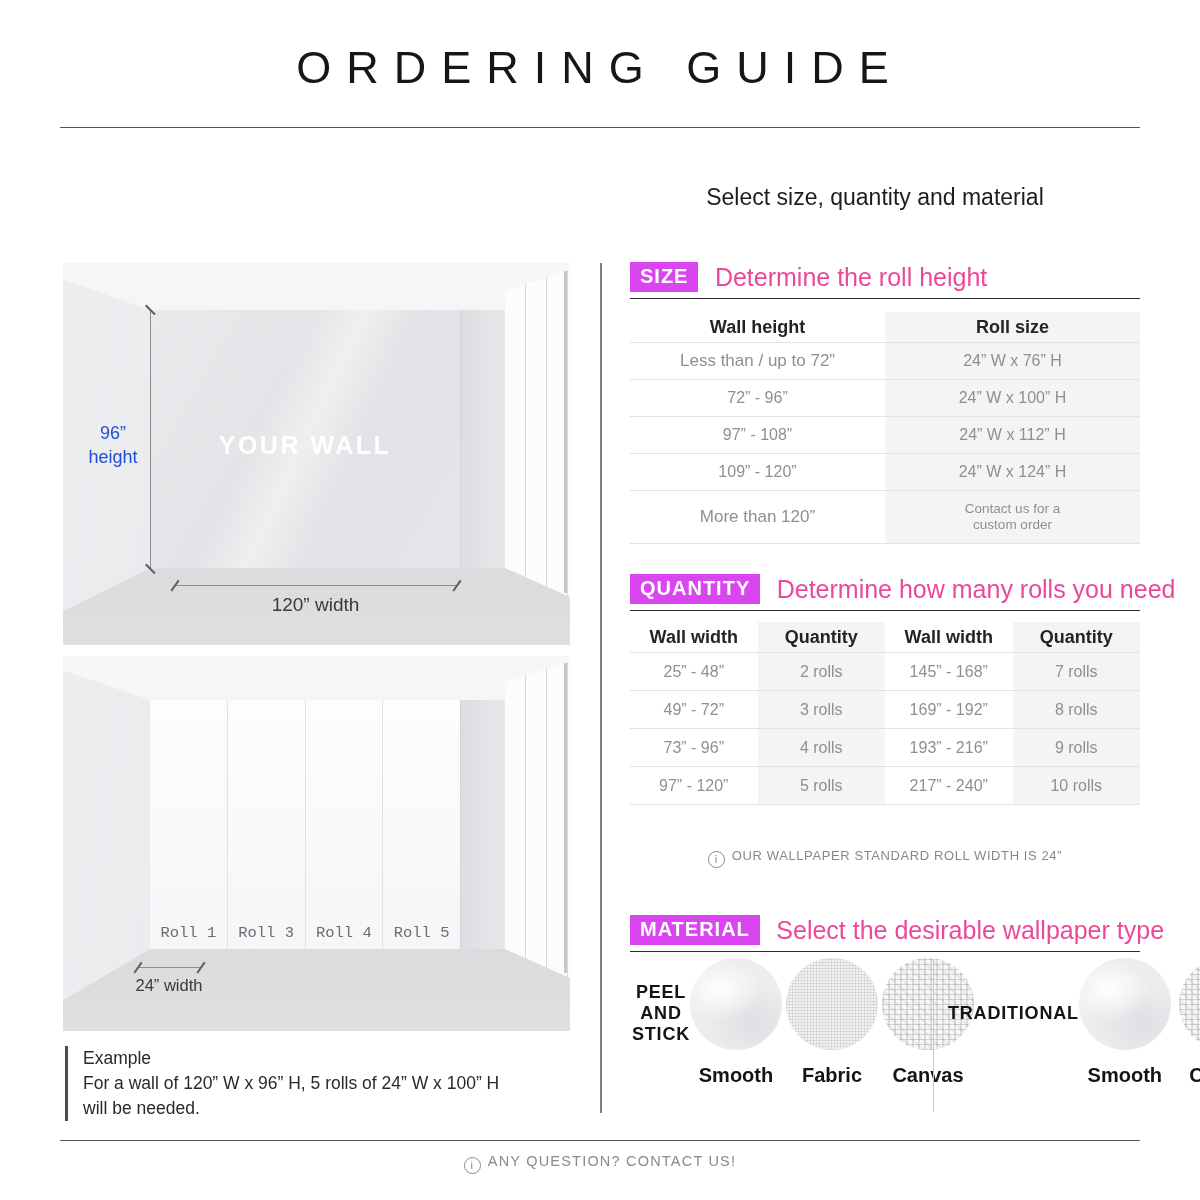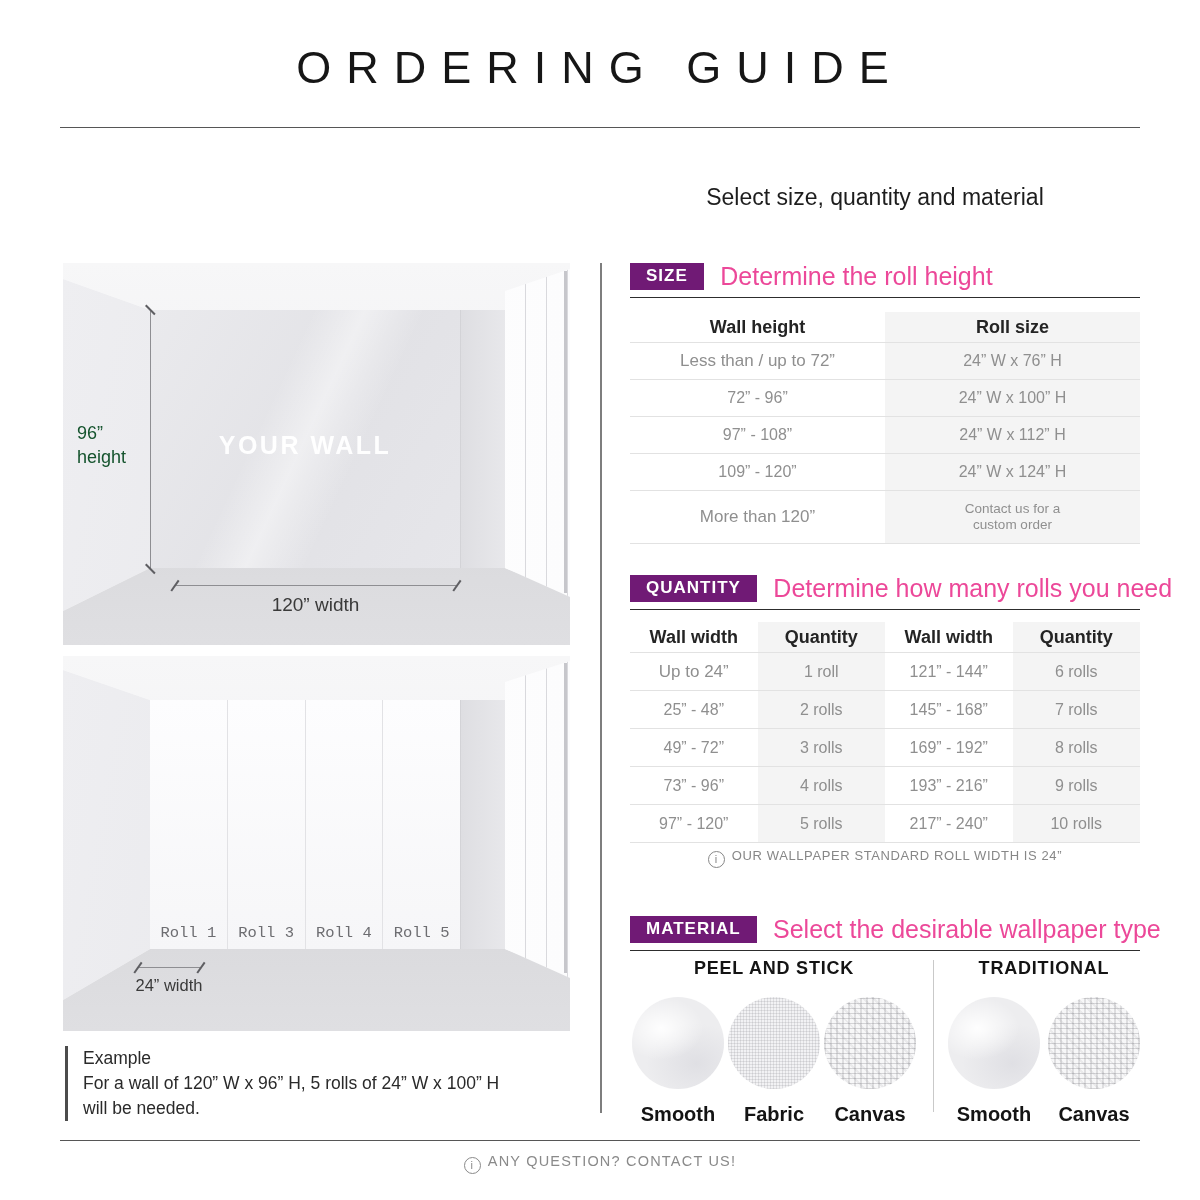--- a/index.html
+++ b/index.html
@@ -57,22 +57,22 @@
   .dim-v::before,.dim-v::after{content:"";position:absolute;width:13px;height:1.5px;background:#5e5e62;left:-7px;}
   .dim-v::before{top:-1px;transform:rotate(45deg);}
   .dim-v::after{bottom:-1px;transform:rotate(45deg);}
   .dim-h{position:absolute;height:0;border-top:1px solid #8e8e92;}
   .dim-h::before,.dim-h::after{content:"";position:absolute;width:1.5px;height:13px;background:#5e5e62;top:-7px;}
   .dim-h::before{left:-1px;transform:rotate(35deg);}
   .dim-h::after{right:-1px;transform:rotate(35deg);}
   .dim-h.r1h{left:112px;top:322px;width:281px;}
   .dim-h.r2h{left:75px;top:311px;width:62px;}
 
-  .h-label{position:absolute;left:14px;top:158px;width:72px;
-    font-size:18px;line-height:24px;color:#14532d;}
+  .h-label{position:absolute;left:14px;top:158px;width:72px;text-align:center;
+    font-size:18px;line-height:24px;color:#1d4ed8;}
   .w-label{position:absolute;left:112px;top:331px;width:281px;text-align:center;
     font-size:19px;color:#3a3a3a;}
   .w-label2{position:absolute;left:50px;top:320px;width:112px;text-align:center;
     font-size:16.5px;color:#3a3a3a;}
 
   .panels{position:absolute;left:87px;top:44px;width:310px;height:249px;display:flex;}
   .panel{flex:1;position:relative;background:linear-gradient(180deg,#fdfdfe 0%,#f6f6f8 100%);
     border-right:1px solid #e2e2e5;font-family:Liberation Mono, monospace;}
   .panel:last-child{border-right:none;}
   .roll-label{position:absolute;bottom:7px;left:0;width:100%;text-align:center;
@@ -81,22 +81,22 @@
   
   .example{position:absolute;left:65px;top:1046px;border-left:3px solid #4c4c4c;
     padding-left:15px;font-size:17.5px;line-height:25px;color:#2a2a2a;white-space:nowrap;}
 
   
   .sec-head{position:absolute;left:630px;width:510px;border-bottom:1.6px solid #2d2d2d;
     padding-bottom:6px;white-space:nowrap;}
   .sec-head.size{top:262px;}
   .sec-head.quantity{top:574px;}
   .sec-head.material{top:915px;}
-  .badge{display:inline-block;background:#701a75;color:#ffffff;font-weight:bold;
-    font-size:17px;letter-spacing:1px;padding:3px 16px 4px;vertical-align:middle;}
+  .badge{display:inline-block;background:#d946ef;color:#ffffff;font-weight:bold;
+    font-size:20px;letter-spacing:1px;padding:3px 10px 4px;vertical-align:middle;}
   .sec-title{display:inline-block;margin-left:12px;font-size:25px;color:#ec4899;vertical-align:middle;}
 
   
   .table{position:absolute;left:630px;width:510px;border-bottom:1px solid #e2e2e2;}
   .size-table{top:312px;}
   .qty-table{top:622px;}
   .trow{display:grid;}
   .size-table .trow{grid-template-columns:1fr 1fr;height:36px;}
   .qty-table .trow{grid-template-columns:1fr 1fr 1fr 1fr;height:37px;}
   .trow.thead{height:30px;}
@@ -111,21 +111,21 @@
 
   .qty-note{position:absolute;left:630px;top:848px;width:510px;text-align:center;
     font-size:13px;letter-spacing:.6px;color:#878787;}
 
   .info-i{display:inline-flex;width:15px;height:15px;border:1.2px solid currentColor;border-radius:50%;
     font-size:11px;line-height:13px;align-items:center;justify-content:center;
     margin-right:7px;vertical-align:-3px;font-style:normal;}
 
   
   .mat-groups{position:absolute;left:632px;top:958px;width:508px;display:flex;}
-  .mat-group{display:flex;flex-direction:column;align-items:center;}
+  .mat-group{display:flex;flex-direction:row;align-items:center;text-align:center;}
   .mat-group.g1{width:284px;}
   .mat-group.g2{width:192px;margin-left:32px;}
   .group-name{font-size:18px;font-weight:bold;letter-spacing:.8px;color:#141414;margin-bottom:18px;}
   .swatch-row{display:flex;gap:4px;}
   .g2 .swatch-row{gap:8px;}
   .swatch-item{display:flex;flex-direction:column;align-items:center;width:92px;}
   .swatch{width:92px;height:92px;border-radius:50%;}
   .tex-smooth{background:
     radial-gradient(60px 45px at 32% 34%,rgba(255,255,255,.95),transparent 70%),
     radial-gradient(70px 55px at 70% 72%,rgba(221,221,226,.85),transparent 72%),
@@ -242,26 +242,20 @@
     <span class="sec-title">Determine how many rolls you need</span>
   </div>
   <div class="table qty-table">
     <div class="trow thead">
       <div class="cell th">Wall width</div>
       <div class="cell th shade">Quantity</div>
       <div class="cell th">Wall width</div>
       <div class="cell th shade">Quantity</div>
     </div>
     <div class="trow">
-      <div class="cell small">Up to 24”</div>
-      <div class="cell shade">1 roll</div>
-      <div class="cell">121” - 144”</div>
-      <div class="cell shade">6 rolls</div>
-    </div>
-    <div class="trow">
       <div class="cell">25” - 48”</div>
       <div class="cell shade">2 rolls</div>
       <div class="cell">145” - 168”</div>
       <div class="cell shade">7 rolls</div>
     </div>
     <div class="trow">
       <div class="cell">49” - 72”</div>
       <div class="cell shade">3 rolls</div>
       <div class="cell">169” - 192”</div>
       <div class="cell shade">8 rolls</div>

